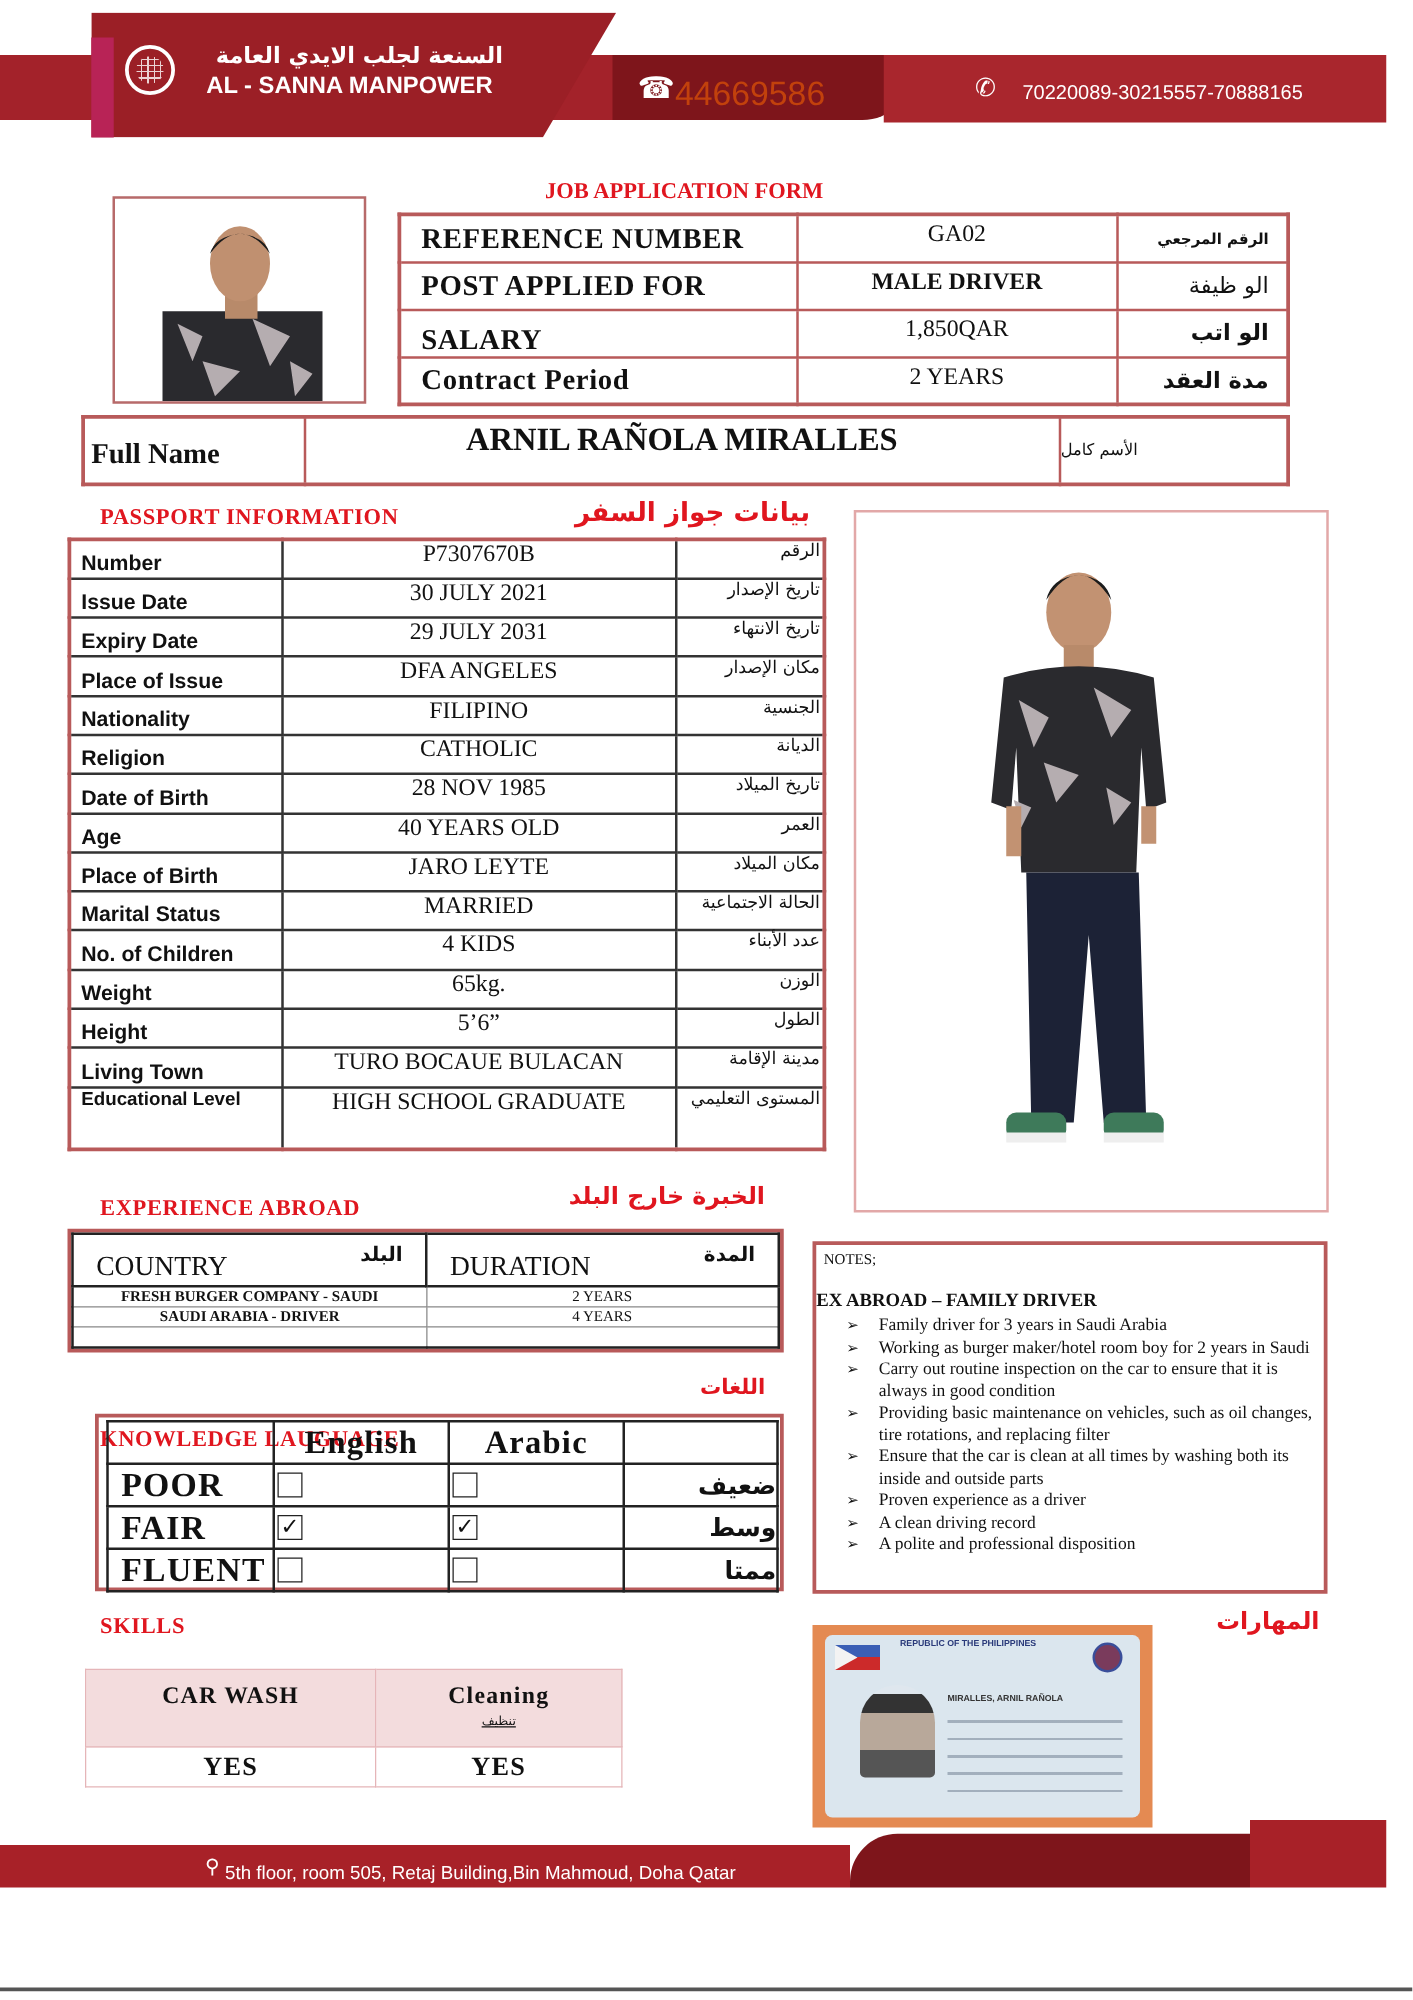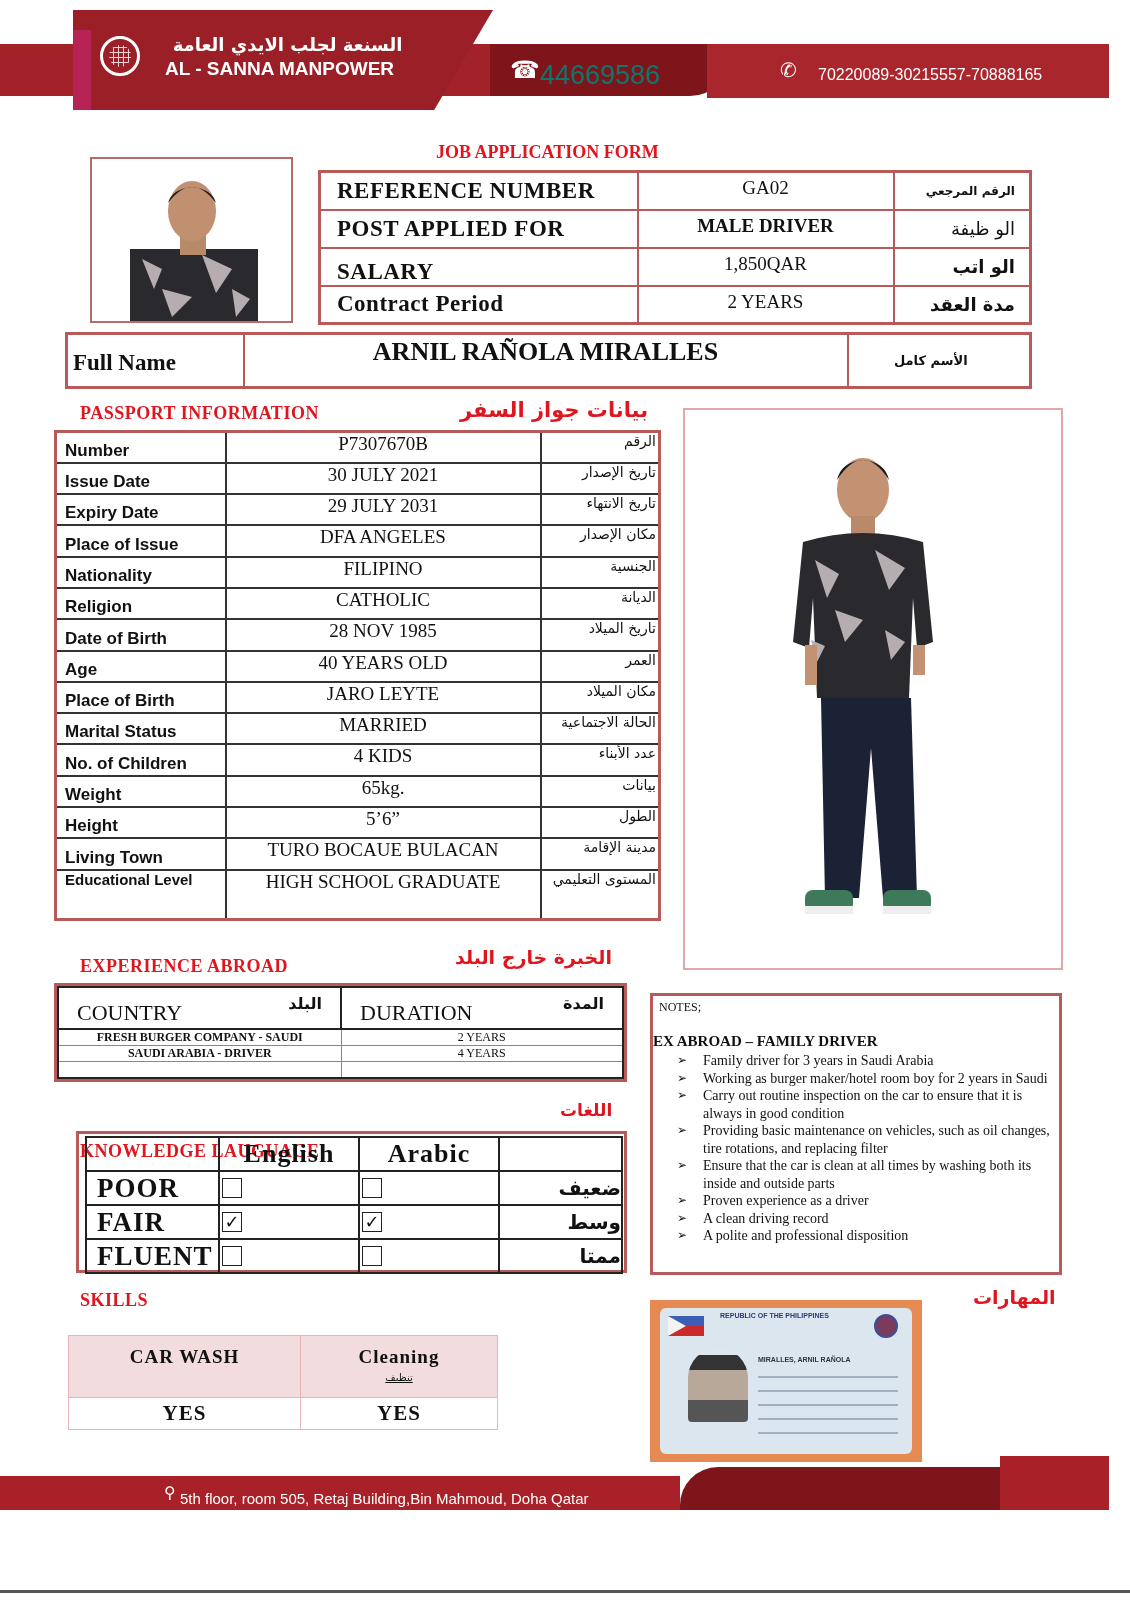--- a/index.html
+++ b/index.html
@@ -13,42 +13,42 @@
     clip-path: polygon(0 0, 100% 0, 86% 100%, 0 100%); }
   .hdr-pink { left: 73px; top: 30px; width: 18px; height: 80px; background: #b82356; }
   .hdr-phone-band { left: 490px; top: 44px; width: 240px; height: 52px; background: #7e151b; border-bottom-right-radius: 40px; }
   .hdr-mobile-band { left: 707px; top: 44px; width: 402px; height: 54px; background: #a9262d; }
   .logo-icon { left: 100px; top: 36px; width: 40px; height: 40px; border: 3px solid #fff; border-radius: 50%; }
   .logo-icon::before { content: ""; position: absolute; left: 6px; top: 6px; width: 22px; height: 22px; border-radius: 50%;
     background: repeating-linear-gradient(90deg, transparent 0 4px, #fff 4px 5px), repeating-linear-gradient(0deg, transparent 0 4px, #fff 4px 5px); opacity: .8; }
   .brand-ar { left: 165px; top: 34px; color: #fff; font-family: "DejaVu Sans", sans-serif; font-size: 18px; font-weight: bold; direction: rtl; width: 245px; text-align: center; }
   .brand-en { left: 165px; top: 58px; color: #fff; font-family: "Liberation Sans", sans-serif; font-size: 19px; font-weight: bold; }
   .phone-icon { left: 510px; top: 56px; color: #fff; font-size: 24px; }
-  .phone-num { left: 540px; top: 60px; color: #0f766e; font-family: "Liberation Sans", sans-serif; font-size: 27px; }
+  .phone-num { left: 540px; top: 60px; color: #c2410c; font-family: "Liberation Sans", sans-serif; font-size: 27px; }
   .mobile-icon { left: 780px; top: 58px; color: #fff; font-size: 20px; font-family: "DejaVu Sans", sans-serif; }
   .mobile-nums { left: 818px; top: 66px; color: #fff; font-family: "Liberation Sans", sans-serif; font-size: 16px; }
 
   
   .form-title { left: 436px; top: 142px; color: #e0161f; font-weight: bold; font-size: 18px; }
   .photo-small { left: 90px; top: 157px; width: 203px; height: 166px; border: 2px solid #b76a6a; background: #fff; overflow: hidden; }
 
   
   table { border-collapse: collapse; }
   .tbl-top { left: 318px; top: 170px; width: 714px; border: 3px solid #b85a5a; }
   .tbl-top td { border: 2px solid #b85a5a; height: 38px; }
   .tbl-top td.lbl { width: 318px; font-weight: bold; font-size: 23px; padding-left: 16px; letter-spacing: .5px; }
   .tbl-top td.val { width: 256px; text-align: center; font-size: 19px; vertical-align: top; padding-top: 4px; }
   .tbl-top td.ar { text-align: right; padding-right: 14px; font-family: "DejaVu Sans", sans-serif; font-size: 18px; direction: rtl; font-weight: bold; }
   .tbl-top td.ar.small { font-size: 12px; }
 
   .tbl-name { left: 65px; top: 332px; width: 967px; border: 3px solid #b85a5a; }
   .tbl-name td { border: 2px solid #b85a5a; height: 54px; }
   .tbl-name td.lbl { width: 177px; font-weight: bold; font-size: 23px; padding-left: 5px; vertical-align: bottom; padding-bottom: 10px; }
   .tbl-name td.val { text-align: center; font-weight: bold; font-size: 26px; vertical-align: top; padding-top: 2px; }
-  .tbl-name td.ar { width: 183px; text-align: center; padding-right: 16px; font-family: "DejaVu Sans", sans-serif; font-size: 13px; direction: rtl; font-weight: bold; }
+  .tbl-name td.ar { width: 183px; text-align: left; padding-right: 16px; font-family: "DejaVu Sans", sans-serif; font-size: 13px; direction: rtl; font-weight: normal; }
 
   .sec-title { color: #e0161f; font-weight: bold; font-size: 18px; letter-spacing: .5px; }
   .sec-title-ar { color: #e0161f; font-family: "DejaVu Sans", sans-serif; font-weight: bold; font-size: 19px; direction: rtl; }
 
   .tbl-pass { left: 54px; top: 430px; width: 607px; border: 3px solid #b85a5a; }
   .tbl-pass td { border: 2px solid #333; height: 31.3px; }
   .tbl-pass td.lbl { width: 170px; font-family: "Liberation Sans", sans-serif; font-weight: bold; font-size: 17px; padding-left: 8px; vertical-align: bottom; padding-bottom: 1px; }
   .tbl-pass td.val { width: 315px; text-align: center; font-size: 19px; vertical-align: top; }
   .tbl-pass td.ar { text-align: right; padding-right: 2px; font-family: "DejaVu Sans", sans-serif; font-size: 14px; direction: rtl; vertical-align: top; }
   .tbl-pass tr.last td { height: 50px; }
@@ -223,21 +223,21 @@
         <td class="ar">الحالة الاجتماعية</td>
       </tr>
       <tr>
         <td class="lbl">No. of Children</td>
         <td class="val">4 KIDS</td>
         <td class="ar">عدد الأبناء</td>
       </tr>
       <tr>
         <td class="lbl">Weight</td>
         <td class="val">65kg.</td>
-        <td class="ar">بيانات</td>
+        <td class="ar">الوزن</td>
       </tr>
       <tr>
         <td class="lbl">Height</td>
         <td class="val">5’6”</td>
         <td class="ar">الطول</td>
       </tr>
       <tr>
         <td class="lbl">Living Town</td>
         <td class="val">TURO BOCAUE BULACAN</td>
         <td class="ar">مدينة الإقامة</td>

